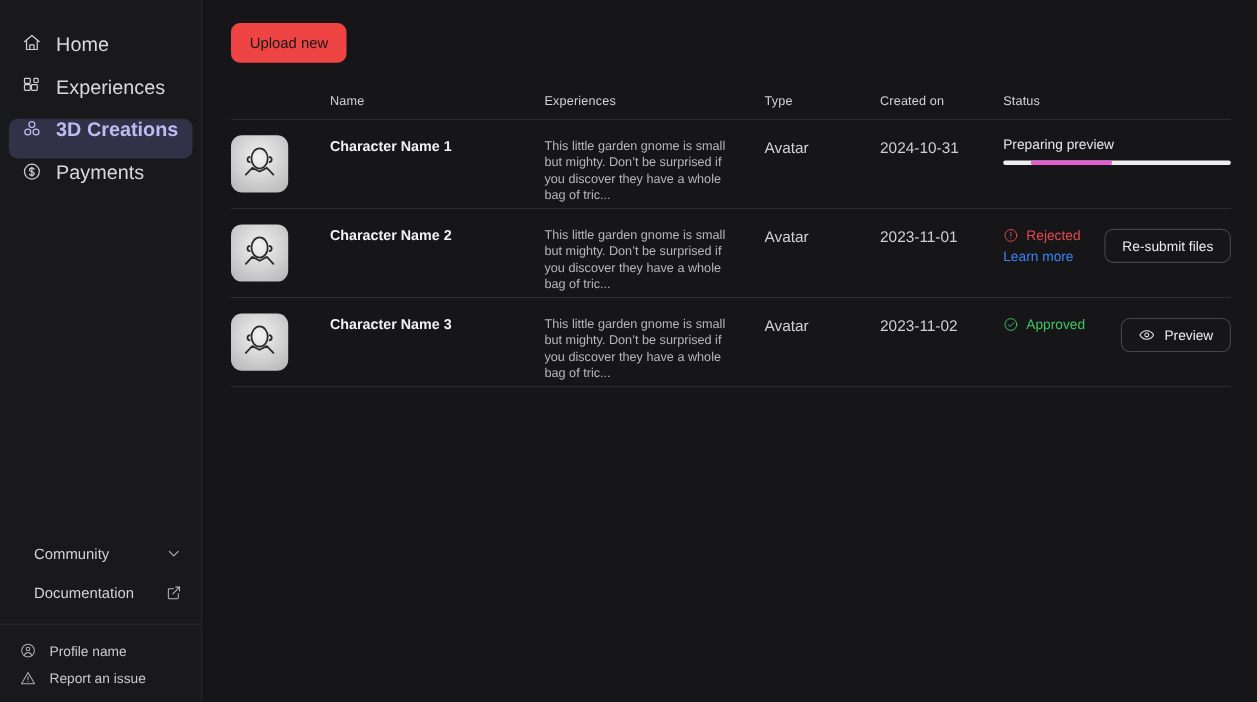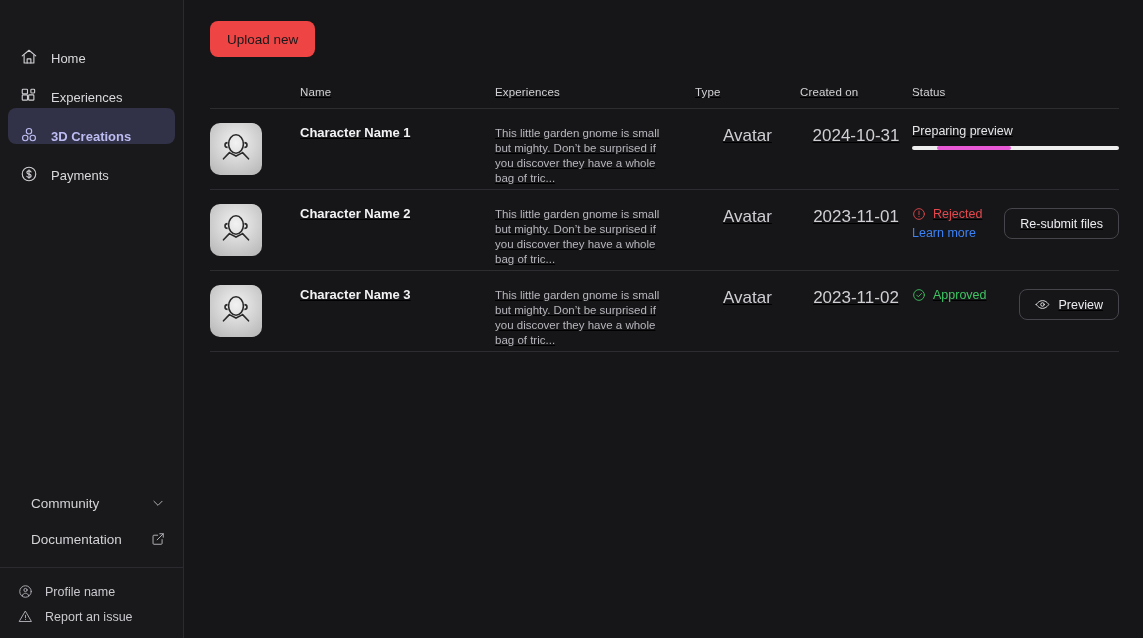--- a/index.html
+++ b/index.html
@@ -47,28 +47,28 @@
 
   .nav {
     margin-top: 30px;
     padding: 0 8px;
     display: flex;
     flex-direction: column;
     gap: 3px;
   }
   .nav-item {
     display: flex;
-    align-items: flex-end;
+    align-items: flex-start;
     gap: 13px;
     height: 36px;
     padding: 0 12px;
     border-radius: 8px;
     cursor: pointer;
     color: #d9d9dd;
-    font-size: 13px;
+    font-size: 18px;
     user-select: none;
   }
   .nav-item.active {
     background: #313147;
     color: #bcbcf2;
     font-weight: bold;
   }
   .nav-item.active .ico svg { stroke: #bcbcf2; }
   .ico { width: 18px; height: 18px; display: block; flex: none; }
   .ico svg { display: block; width: 18px; height: 18px; stroke: #cfcfd4; fill: none; stroke-width: 1.5; stroke-linecap: round; stroke-linejoin: round; }
@@ -157,21 +157,21 @@
     border-radius: 8px;
     height: 36px;
     padding: 0 17px;
     font-size: 13.5px;
     font-family: "Liberation Sans", sans-serif;
     cursor: pointer;
     white-space: nowrap;
   }
 
   
-  .table { margin-top: 26px; width: 100%; text-decoration: underline; }
+  .table { margin-top: 26px; width: 100%; }
   .thead {
     display: flex;
     align-items: center;
     height: 26px;
     padding-bottom: 8px;
     border-bottom: 1px solid #2d2d31;
   }
   .th {
     font-size: 11.5px;
     color: #d2d2d6;
@@ -211,24 +211,23 @@
     padding-top: 2px;
   }
   .cell-desc {
     font-size: 11.5px;
     line-height: 15px;
     color: #b6b6bc;
     padding-right: 18px;
     padding-top: 3px;
   }
   .cell-type, .cell-date {
-    font-size: 17px;
+    font-size: 14px;
     color: #cfcfd4;
     padding-top: 3px;
-    text-align: center;
   }
 
   .cell-status {
     display: flex;
     align-items: flex-start;
     justify-content: space-between;
     gap: 12px;
     padding-top: 0;
   }
   .status-block { min-width: 0; flex: 1; }

